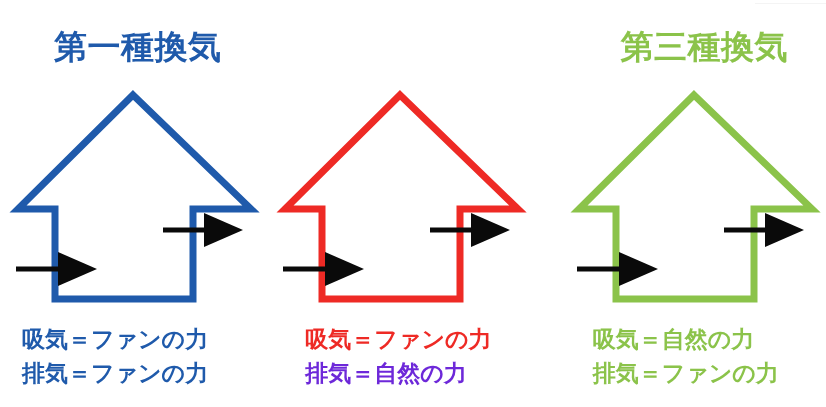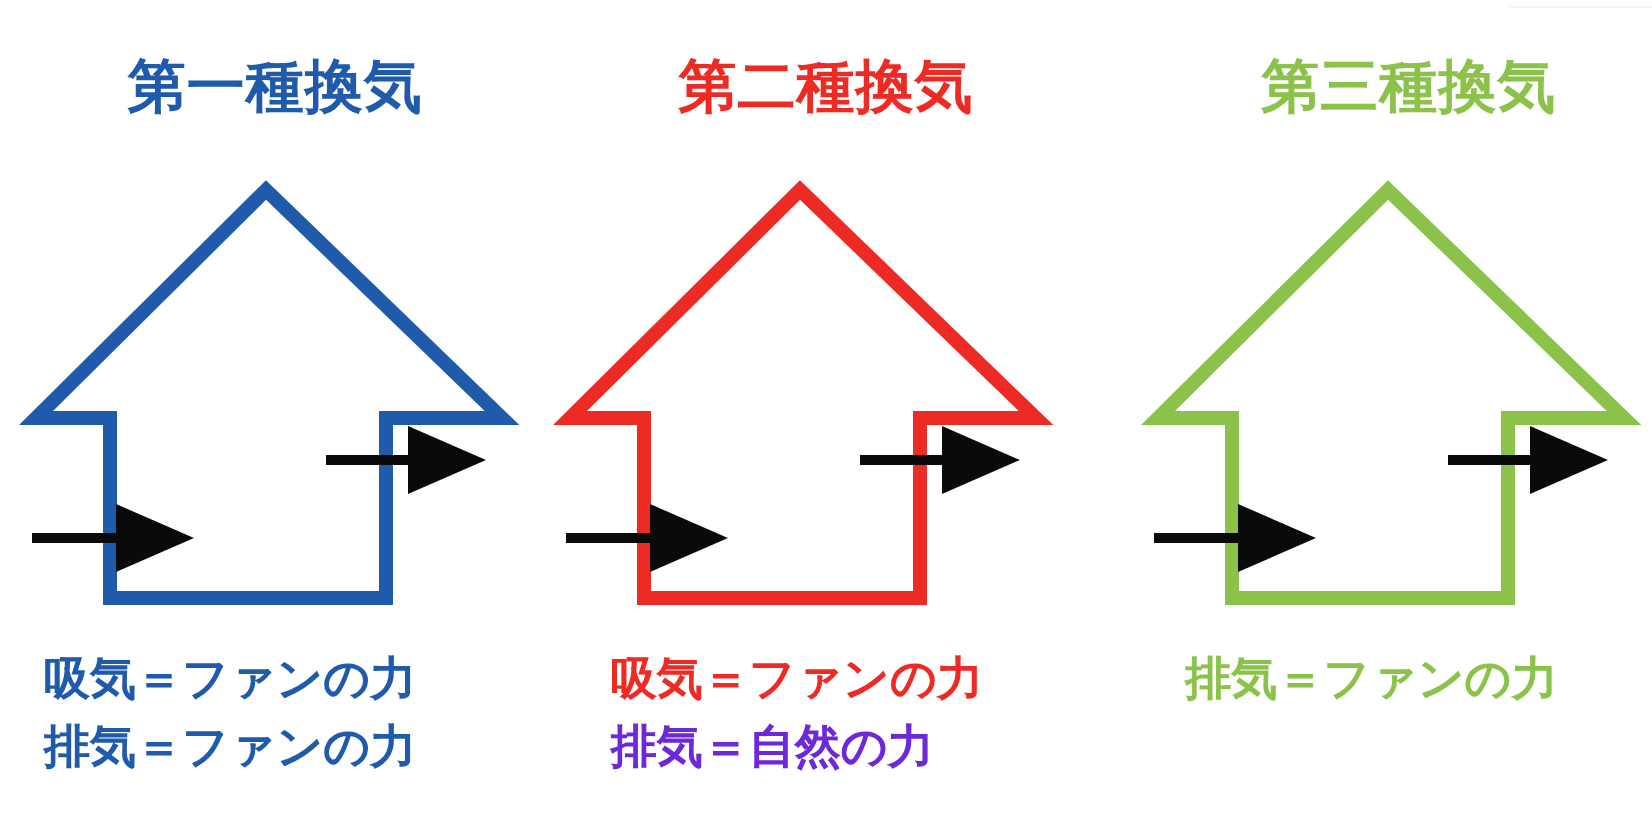--- a/index.html
+++ b/index.html
@@ -34,21 +34,21 @@
     position: relative;
     width: 275.33px;
     height: 407px;
   }
   .col-title {
     position: absolute;
     top: 30px;
     left: 0;
     width: 100%;
     text-align: center;
-    font-size: 29px;
+    font-size: 33px;
     font-weight: bold;
     letter-spacing: 0.5px;
     line-height: 1;
     white-space: nowrap;
   }
   .col-title.c1 { padding-right: 28px; }
   .col-title.c2 { padding-right: 6px; }
   .col-title.c3 { padding-left: 16px; }
 
   .house-wrap {
@@ -115,21 +115,20 @@
     </div>
 
     <div class="captions">
       <div class="caption-line" style="color:#1f5aab">吸気＝ファンの力</div>
       <div class="caption-line" style="color:#1f5aab">排気＝ファンの力</div>
     </div>
   </div>
 
   <div class="column col2">
 
-    <div class="col-title c2" style="color: rgb(238, 42, 37);">第二種換気</div>
 
     <div class="house-wrap">
       <svg class="house-svg" viewBox="0 0 260 230">
         <path d="M 125 13 L 243 127 L 185 127 L 185 217 L 47 217 L 47 127 L 10 127 Z" fill="none" stroke="#ee2a25" stroke-width="7" stroke-linejoin="miter" stroke-linecap="butt"></path>
         <g>
           <line x1="155" y1="148" x2="205" y2="148" stroke="#0a0a0a" stroke-width="5"></line>
           <polygon points="196,131 235,148 196,165" fill="#0a0a0a"></polygon>
         </g>
         <g>
           <line x1="8" y1="187" x2="58" y2="187" stroke="#0a0a0a" stroke-width="5"></line>
@@ -156,17 +155,18 @@
           <polygon points="196,131 235,148 196,165" fill="#0a0a0a"></polygon>
         </g>
         <g>
           <line x1="8" y1="187" x2="58" y2="187" stroke="#0a0a0a" stroke-width="5"></line>
           <polygon points="50,170 89,187 50,204" fill="#0a0a0a"></polygon>
         </g>
       </svg>
     </div>
 
     <div class="captions">
+      <div class="caption-line" style="color:#8bc34a">吸気＝自然の力</div>
       <div class="caption-line" style="color:#8bc34a">排気＝ファンの力</div>
     </div>
   </div>
 
 </div>
 
 </body></html>

